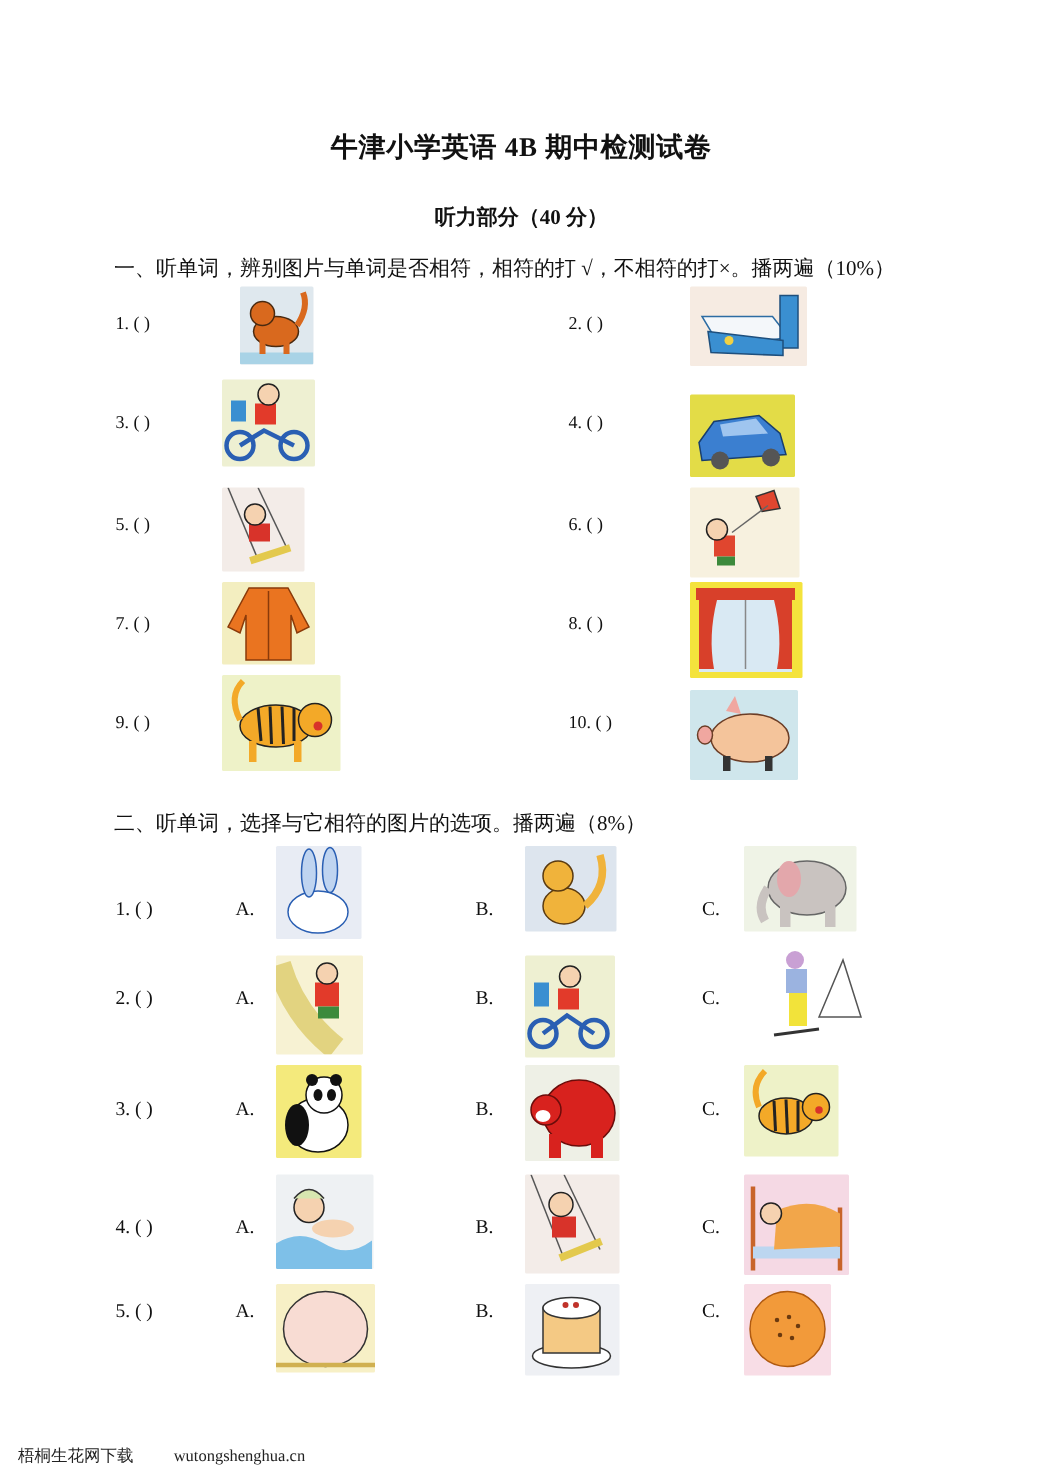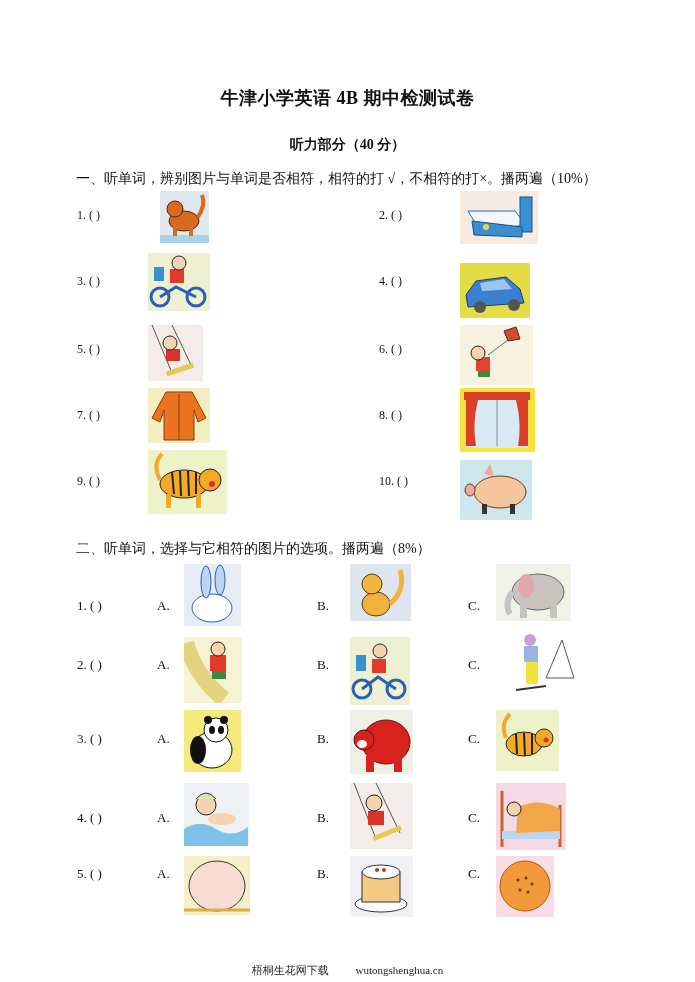--- a/index.html
+++ b/index.html
@@ -4,21 +4,21 @@
 <style>
   html, body { margin:0; padding:0; background:#fff; }
   body { width:695px; height:982px; position:relative; overflow:hidden;
          font-family:"Liberation Serif","DejaVu Serif",serif; color:#111; }
   .abs { position:absolute; }
   .title { left:0; width:695px; top:86px; text-align:center; font-size:18px; font-weight:bold; letter-spacing:0.5px; }
   .subtitle { left:0; width:695px; top:136px; text-align:center; font-size:14px; font-weight:bold; }
   .instr { font-size:14px; left:76px; }
   .qlabel { font-size:12px; }
   .pic { position:absolute; border-radius:1px; overflow:hidden; }
-  .footer { left:0; width:695px; top:963px; text-align:center; font-size:11px; color:#222; }
+  .footer { left:0; width:695px; top:963px; font-size:11px; color:#222; }
   .footer span { margin:0 12px; }
   .optl { font-size:13px; }
 </style>
 </head>
 <body>
 
 <div class="abs title">牛津小学英语 4B  期中检测试卷</div>
 <div class="abs subtitle">听力部分（40 分）</div>
 
 <div class="abs instr" style="top:170px;">一、听单词，辨别图片与单词是否相符，相符的打 √，不相符的打×。播两遍（10%）</div>

